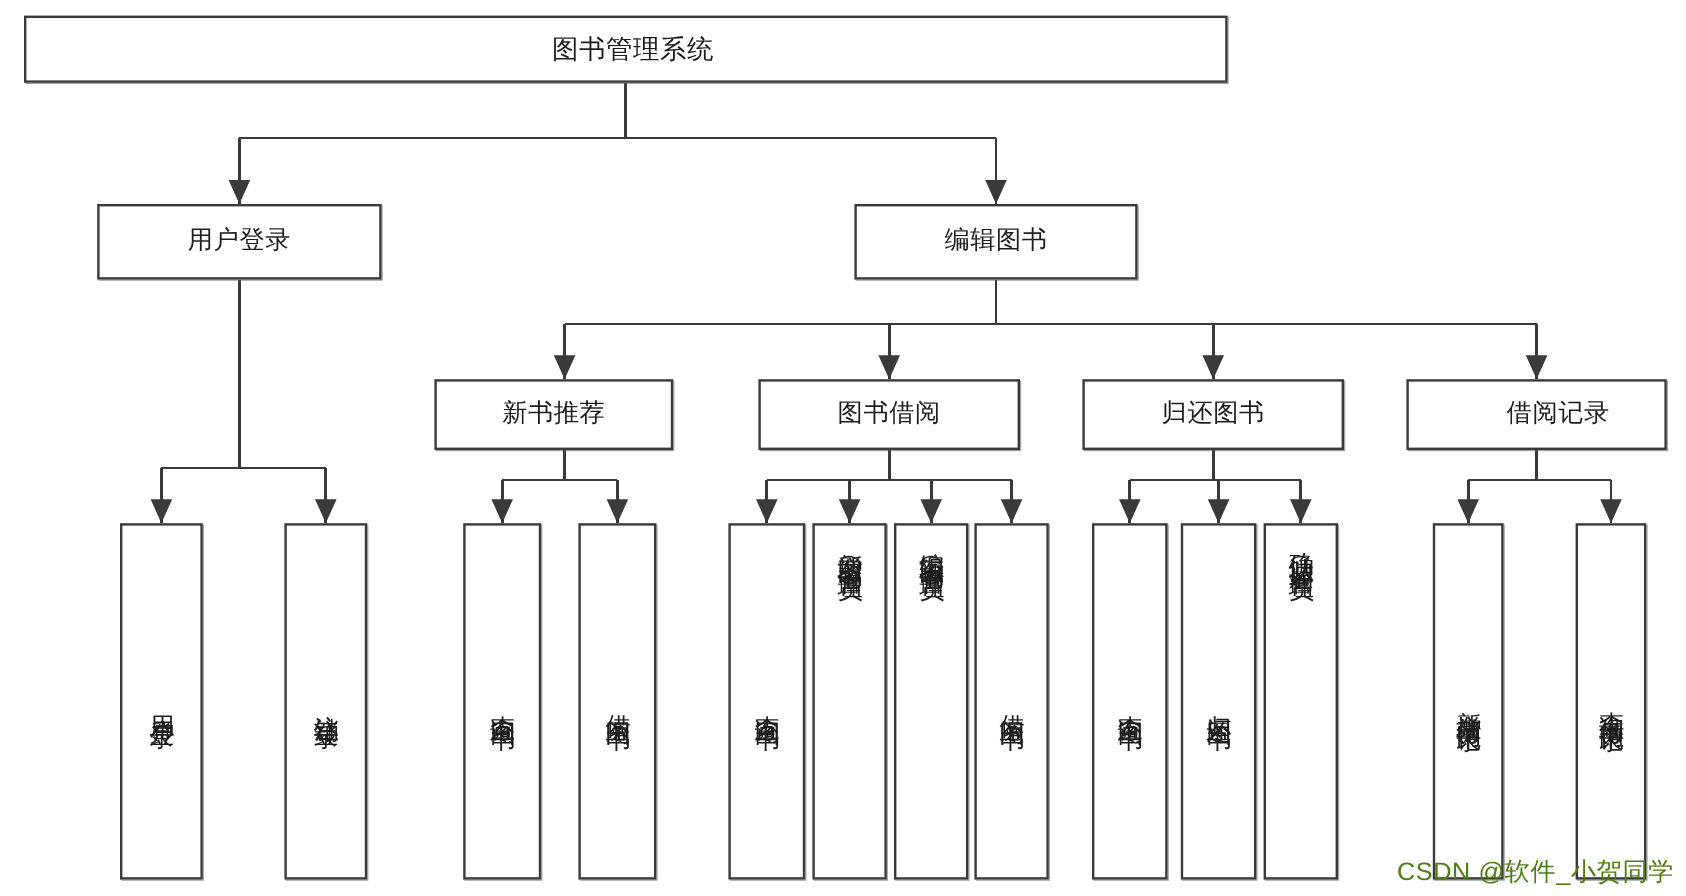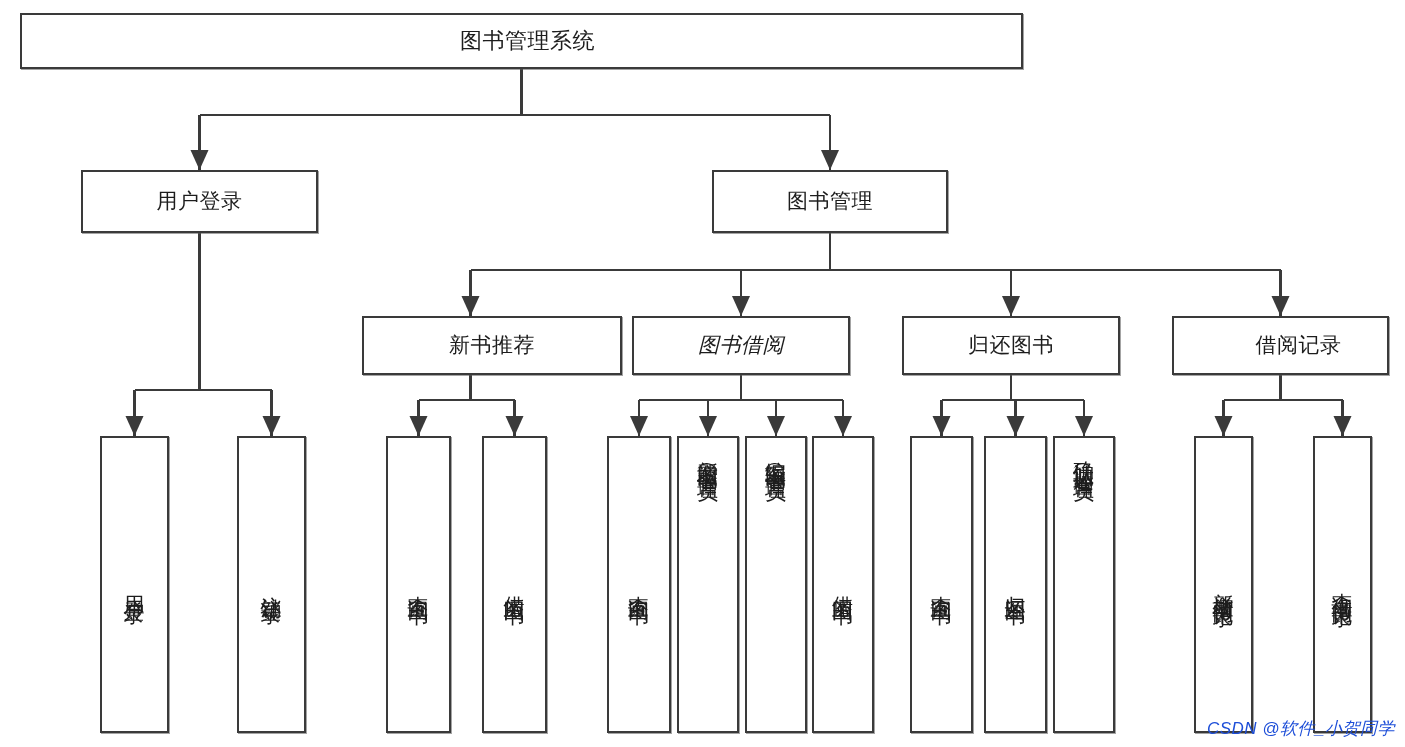--- a/index.html
+++ b/index.html
@@ -61,25 +61,24 @@
     line-height: 1;
   }
   .node.vert.centered {
     align-items: center;
     padding-top: 0;
   }
   .watermark {
     position: absolute;
     right: 10px;
     bottom: 7px;
-    font-size: 17px;
-    color: #1d4ed8;
+    font-size: 21px;
+    color: #4d7c0f;
     white-space: nowrap;
     letter-spacing: 0.5px;
-    font-style: italic;
   }
 </style>
 </head>
 <body>
 
 <div id="canvas">
   <svg id="wires" viewBox="0 0 1405 747" preserveAspectRatio="none">
       <line x1="521.5" y1="69" x2="521.5" y2="115" stroke="#3a3a3a" stroke-width="2.4" shape-rendering="crispEdges"></line>
       <line x1="199.5" y1="115" x2="830" y2="115" stroke="#3a3a3a" stroke-width="2.4" shape-rendering="crispEdges"></line>
       <line x1="199.5" y1="115" x2="199.5" y2="170" stroke="#3a3a3a" stroke-width="2.4" shape-rendering="crispEdges"></line>
@@ -134,26 +133,26 @@
       <path d="M 1333.5 416 L 1351.5 416 L 1342.5 436 Z" fill="#3a3a3a"></path>
     </svg>
   <div id="nodes">
       <div class="node horiz root" style="left: 20px; top: 13px; width: 1003px; height: 56px;">
         <span class="label">图书管理系统</span>
       </div>
       <div class="node horiz" style="left: 81px; top: 170px; width: 237px; height: 63px;">
         <span class="label">用户登录</span>
       </div>
       <div class="node horiz" style="left: 712px; top: 170px; width: 236px; height: 63px;">
-        <span class="label">图书管理</span>
-      </div>
-      <div class="node horiz" style="left: 362px; top: 316px; width: 260px; height: 59px;">
+        <span class="label">编辑图书</span>
+      </div>
+      <div class="node horiz" style="left: 362px; top: 316px; width: 199px; height: 59px;">
         <span class="label">新书推荐</span>
       </div>
-      <div class="node horiz" style="left: 632px; top: 316px; width: 218px; height: 59px; font-style: italic;">
+      <div class="node horiz" style="left: 632px; top: 316px; width: 218px; height: 59px;">
         <span class="label">图书借阅</span>
       </div>
       <div class="node horiz" style="left: 902px; top: 316px; width: 218px; height: 59px;">
         <span class="label">归还图书</span>
       </div>
       <div class="node horiz" style="left: 1172px; top: 316px; width: 217px; height: 59px; padding-left: 36px;">
         <span class="label">借阅记录</span>
       </div>
       <div class="node vert centered" style="left: 100px; top: 436px; width: 69px; height: 297px;">
         <span class="label">用户登录</span>

